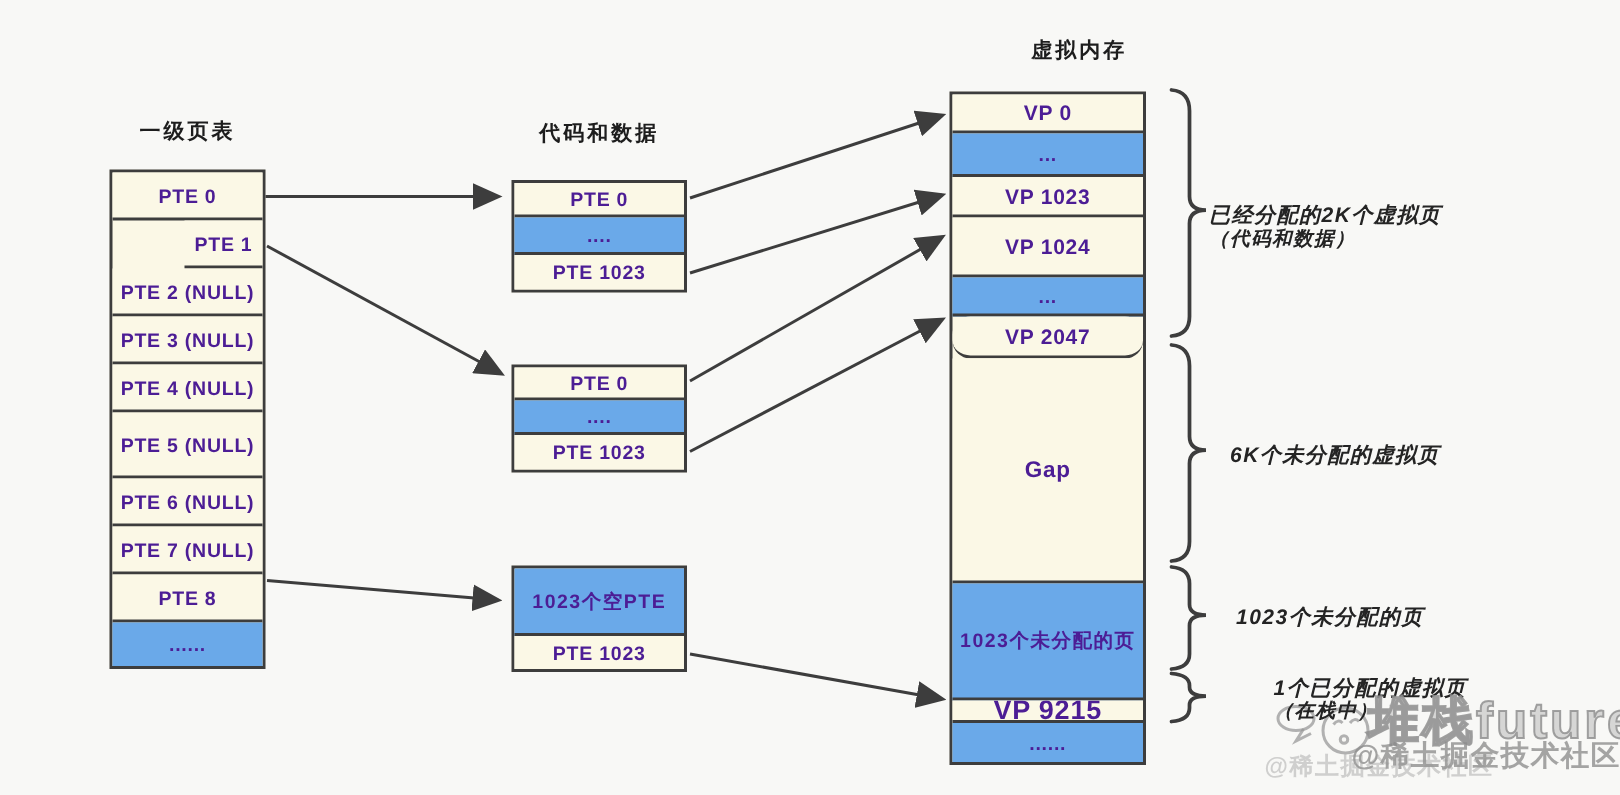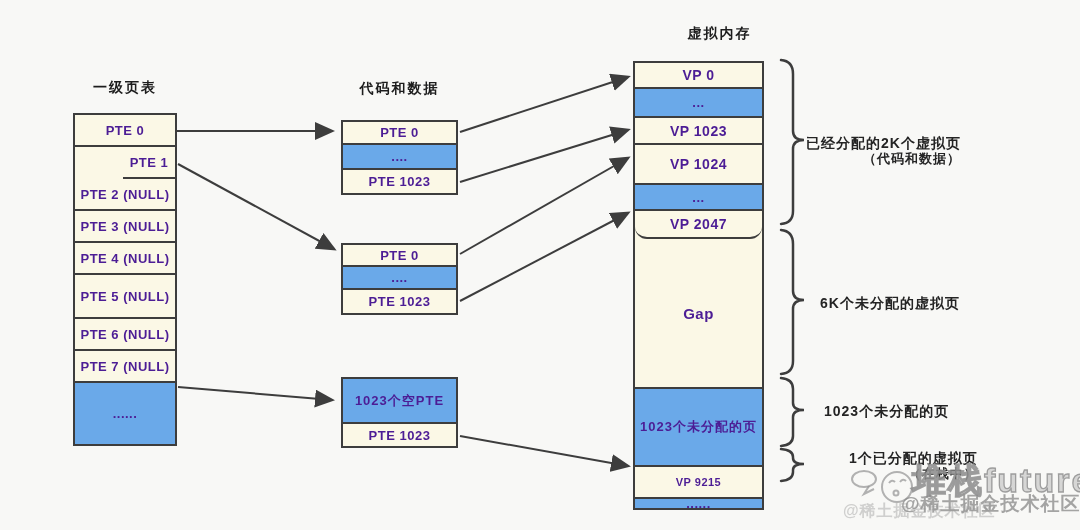--- a/index.html
+++ b/index.html
@@ -27,21 +27,21 @@
     letter-spacing:.5px; color:#4c1d95; white-space:nowrap; overflow:hidden;
   }
   .row:last-child{border-bottom:none;}
   .cream{background:var(--cream);}
   .blue{background:var(--blue);}
   .row.cjk{font-size:13px; letter-spacing:1px;}
   .row.gap-row{font-size:15px;}
   .overlay{position:absolute; left:0; top:0; width:1080px; height:530px; pointer-events:none;}
   .note{
     position:absolute; font-weight:700; font-size:14px; line-height:16px;
-    letter-spacing:1px; color:var(--text); text-align:right; white-space:nowrap;
+    letter-spacing:1px; color:var(--text); text-align:left; white-space:nowrap;font-style:italic;
   }
   .note .l2{font-size:13px;}
   .wm-brand{
     position:absolute; left:912px; top:458px; font-size:34px; font-weight:700;
     letter-spacing:2px; color:rgba(151,151,151,0.35);
     -webkit-text-stroke:1.3px rgba(145,145,145,0.85); white-space:nowrap;
   }
   .wm-at1{
     position:absolute; left:901px; top:491px; font-size:19px; font-weight:600;
     color:rgba(140,140,140,0.78); letter-spacing:1px; white-space:nowrap;
@@ -62,20 +62,21 @@
 
   <div class="tbl" style="left:73px;top:113px;width:104px;height:333px;">
     <div class="row cream" style="height:32px;">PTE 0</div>
     <div class="row cream" style="height:32px;margin-left:48px;">PTE 1</div>
     <div class="row cream" style="height:32px;">PTE 2 (NULL)</div>
     <div class="row cream" style="height:32px;">PTE 3 (NULL)</div>
     <div class="row cream" style="height:32px;">PTE 4 (NULL)</div>
     <div class="row cream" style="height:44px;">PTE 5 (NULL)</div>
     <div class="row cream" style="height:32px;">PTE 6 (NULL)</div>
     <div class="row cream" style="height:32px;">PTE 7 (NULL)</div>
+    <div class="row cream" style="height:32px;">PTE 8</div>
     <div class="row blue" style="flex:1;">......</div>
   </div>
 
   <div class="tbl" style="left:341px;top:120px;width:117px;height:75px;">
     <div class="row cream" style="height:23px;">PTE 0</div>
     <div class="row blue" style="height:25px;">....</div>
     <div class="row cream" style="flex:1;">PTE 1023</div>
   </div>
 
   <div class="tbl" style="left:341px;top:243px;width:117px;height:72px;">
@@ -91,21 +92,21 @@
 
   <div class="tbl" style="left:633px;top:61px;width:131px;height:449px;">
     <div class="row cream" style="height:26px;font-size:14px;">VP 0</div>
     <div class="row blue" style="height:29px;">...</div>
     <div class="row cream" style="height:27px;font-size:14px;">VP 1023</div>
     <div class="row cream" style="height:40px;font-size:14px;">VP 1024</div>
     <div class="row blue" style="height:26px;">...</div>
     <div class="row cream" style="height:28px;font-size:14px;border-radius:12px;">VP 2047</div>
     <div class="row cream gap-row" style="height:150px;">Gap</div>
     <div class="row blue cjk" style="height:78px;">1023个未分配的页</div>
-    <div class="row cream" style="height:32px;font-size:11px;">VP 9215</div>
+    <div class="row cream" style="height:15px;font-size:18px;">VP 9215</div>
     <div class="row blue" style="flex:1;">......</div>
   </div>
 
   <svg class="overlay" viewBox="0 0 1080 530" xmlns="http://www.w3.org/2000/svg">
     <defs>
       <marker id="ah" markerWidth="10" markerHeight="9" refX="8.5" refY="4.5" orient="auto">
         <path d="M0,0 L10,4.5 L0,9 z" fill="#3d3d3d"></path>
       </marker>
     </defs>
     <g stroke="#3d3d3d" stroke-width="2" fill="none">

